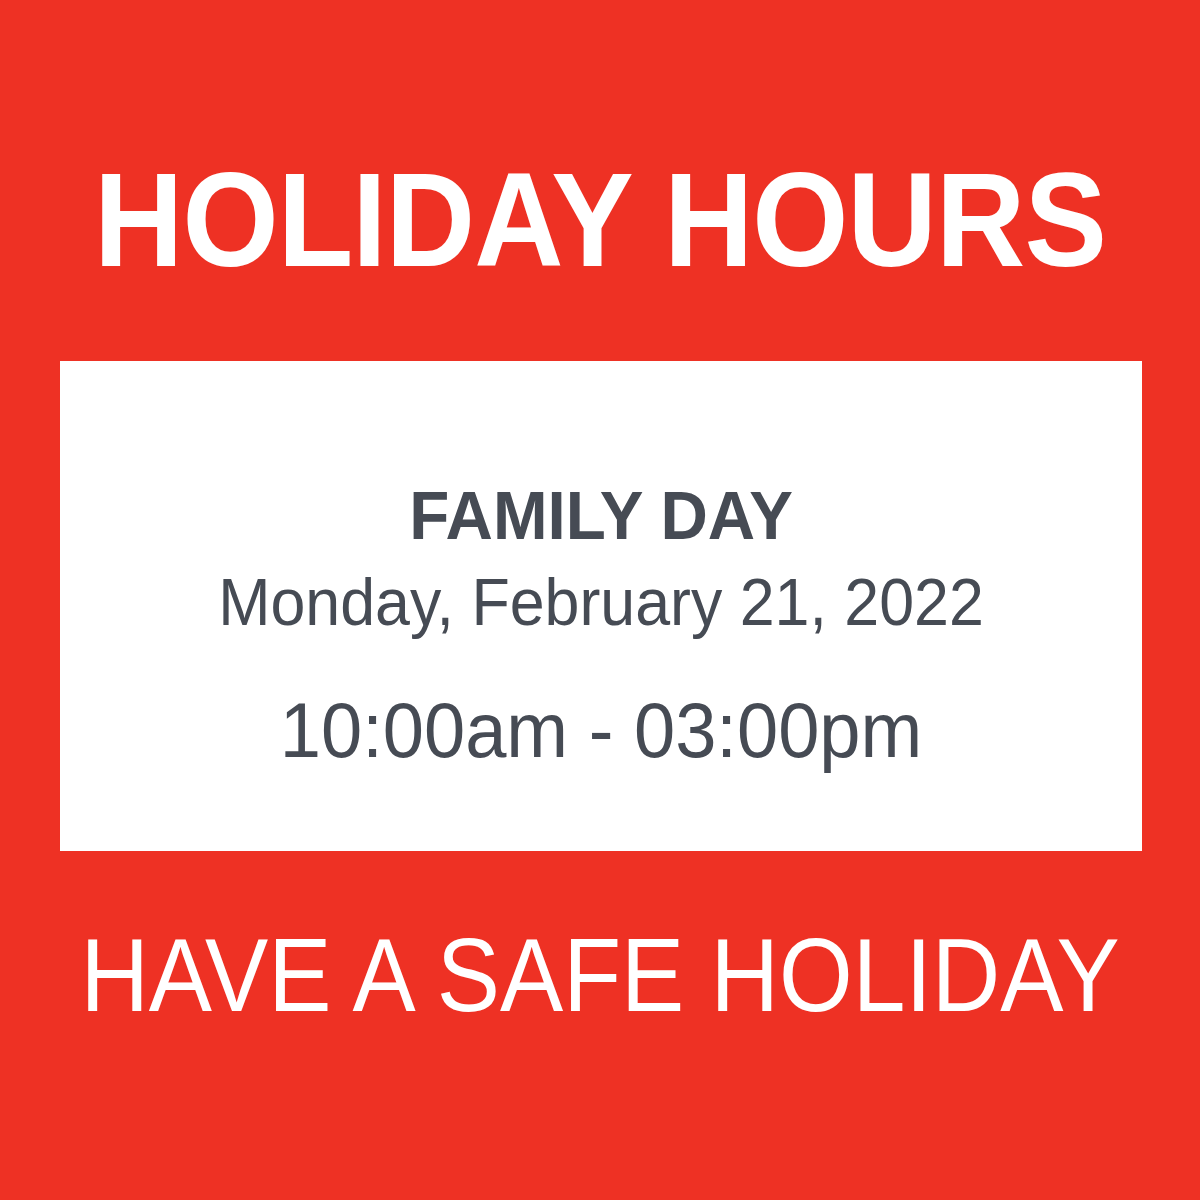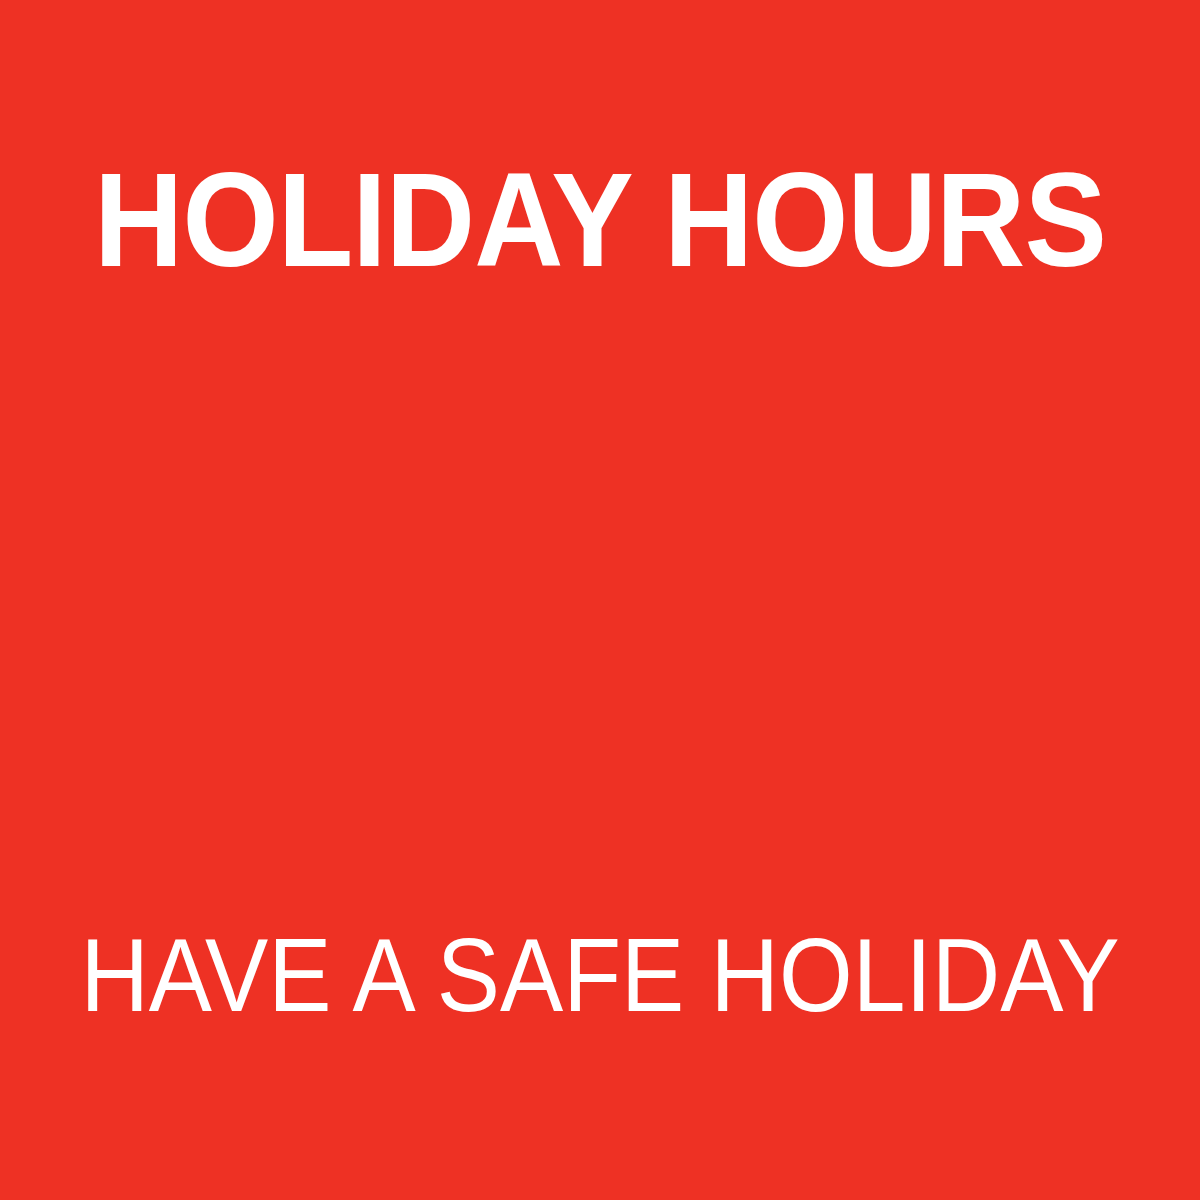--- a/index.html
+++ b/index.html
@@ -136,16 +136,27 @@
     -webkit-font-smoothing: antialiased;
   }
 </style>
 </head>
 <body>
 
 <div class="poster">
 
   <div class="headline">HOLIDAY HOURS</div>
 
+  <div class="card">
+    <div class="card-inner">
+
+      <div class="event-name">FAMILY DAY</div>
+
+      <div class="event-date">Monday, February 21, 2022</div>
+
+      <div class="event-hours">10:00am - 03:00pm</div>
+
+    </div>
+  </div>
 
   <div class="footer-message">HAVE A SAFE HOLIDAY</div>
 
 </div>
 
 </body></html>

